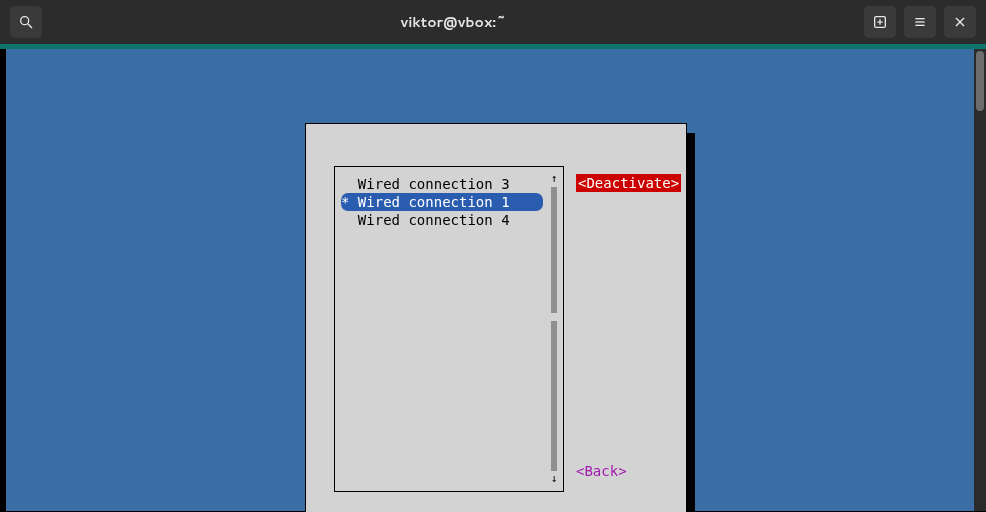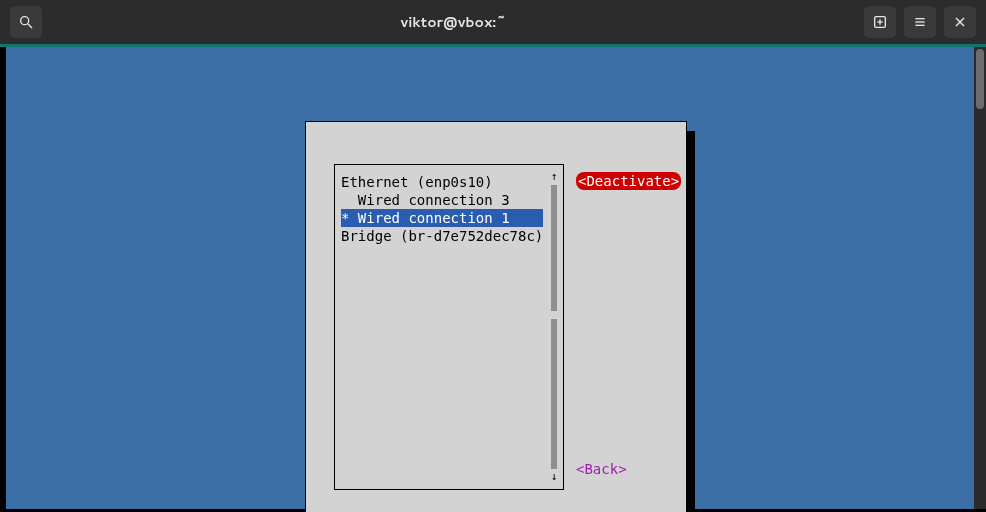--- a/index.html
+++ b/index.html
@@ -1,18 +1,18 @@
 <!DOCTYPE html>
 <html><head>
 <meta charset="utf-8">
 <style>
   html,body{margin:0;padding:0;width:986px;height:512px;background:#000;overflow:hidden;
     font-family:"DejaVu Sans Mono","Menlo","Consolas",monospace;}
   
-  .titlebar{height:44px;background:#2c2c2c;border-bottom:3px solid #0f766e;
+  .titlebar{height:44px;background:#2c2c2c;border-bottom:5px solid #0f766e;
     display:flex;align-items:center;color:#e6e6e6;font:14px/1 "Cantarell","DejaVu Sans",sans-serif;}
   .tb-left{display:flex;gap:8px;padding-left:10px;}
   .tb-center{flex:1;text-align:center;font-weight:600;}
   .tb-right{display:flex;gap:8px;padding-right:10px;}
   .tb-btn{width:32px;height:32px;border-radius:5px;background:#3a3a3a;
     display:flex;align-items:center;justify-content:center;cursor:pointer;}
   .tb-btn svg{width:16px;height:16px;stroke:#e6e6e6;fill:none;stroke-width:2;}
   
   .term-frame{position:relative;width:986px;height:468px;background:#000;}
   .term-inner{position:absolute;left:6px;top:0;right:6px;bottom:6px;
@@ -21,28 +21,28 @@
   .term-scroll-thumb{position:absolute;left:2px;right:2px;top:2px;height:60px;border-radius:4px;background:#6d6d6d;}
   
   .nc-shadow{position:absolute;left:315px;top:84px;width:380px;height:410px;background:#000;}
   .nc-panel{position:absolute;left:305px;top:74px;width:380px;height:410px;
     background:#d3d3d3;border:1px solid #000;}
   .nc-listbox{position:absolute;left:28px;top:42px;width:228px;height:324px;
     border:1px solid #000;background:#d3d3d3;}
   .nc-list{position:absolute;left:6px;top:8px;right:20px;bottom:8px;
     font-size:14px;line-height:18px;color:#000;}
   .nc-row{white-space:pre;}
-  .nc-row.sel{background:#2a5db0;color:#fff;}
+  .nc-row.sel{background:#2a5db0;color:#fff;border-radius:7px;}
   .nc-scroll{position:absolute;right:4px;top:6px;bottom:6px;width:10px;}
   .nc-scroll-track{position:absolute;left:2px;top:14px;bottom:14px;width:6px;background:#8f8f8f;}
   .nc-scroll-gap{position:absolute;left:0;width:10px;height:8px;background:#d3d3d3;}
   .nc-arrow{position:absolute;left:0;width:10px;height:12px;text-align:center;
     font-size:11px;color:#000;line-height:12px;}
   .nc-deact{position:absolute;left:270px;top:50px;font-size:14px;line-height:18px;
-    background:#c00;color:#fff;padding:0 2px;border-radius:8px;}
+    background:#c00;color:#fff;padding:0 2px;}
   .nc-back{position:absolute;left:270px;top:338px;font-size:14px;line-height:18px;color:#a21caf;}
 </style>
 </head>
 <body>
 
 <div class="titlebar">
   <div class="tb-left">
     <div class="tb-btn">
       <svg viewBox="0 0 24 24">
         <circle cx="10" cy="10" r="6"></circle>
@@ -76,27 +76,26 @@
 </div>
 
 <div class="term-frame">
   <div class="term-inner"></div>
 
   <div class="nc-shadow"></div>
   <div class="nc-panel">
 
     <div class="nc-listbox">
       <div class="nc-list">
-        <div class="nc-row">Ethernet (enp0s10)</div>
         <div class="nc-row">  Wired connection 3</div>
         <div class="nc-row"></div>
         <div class="nc-row sel">* Wired connection 1</div>
         <div class="nc-row"></div>
+        <div class="nc-row">  Wired connection 4</div>
         <div class="nc-row"></div>
-        <div class="nc-row">Bridge (br-d7e752dec78c)</div>
       </div>
       <div class="nc-scroll">
         <div class="nc-arrow" style="top:0">↑</div>
         <div class="nc-scroll-track"></div>
         <div class="nc-scroll-gap" style="top:140px"></div>
         <div class="nc-arrow" style="bottom:0">↓</div>
       </div>
     </div>
 
     <span class="nc-deact">&lt;Deactivate&gt;</span>

